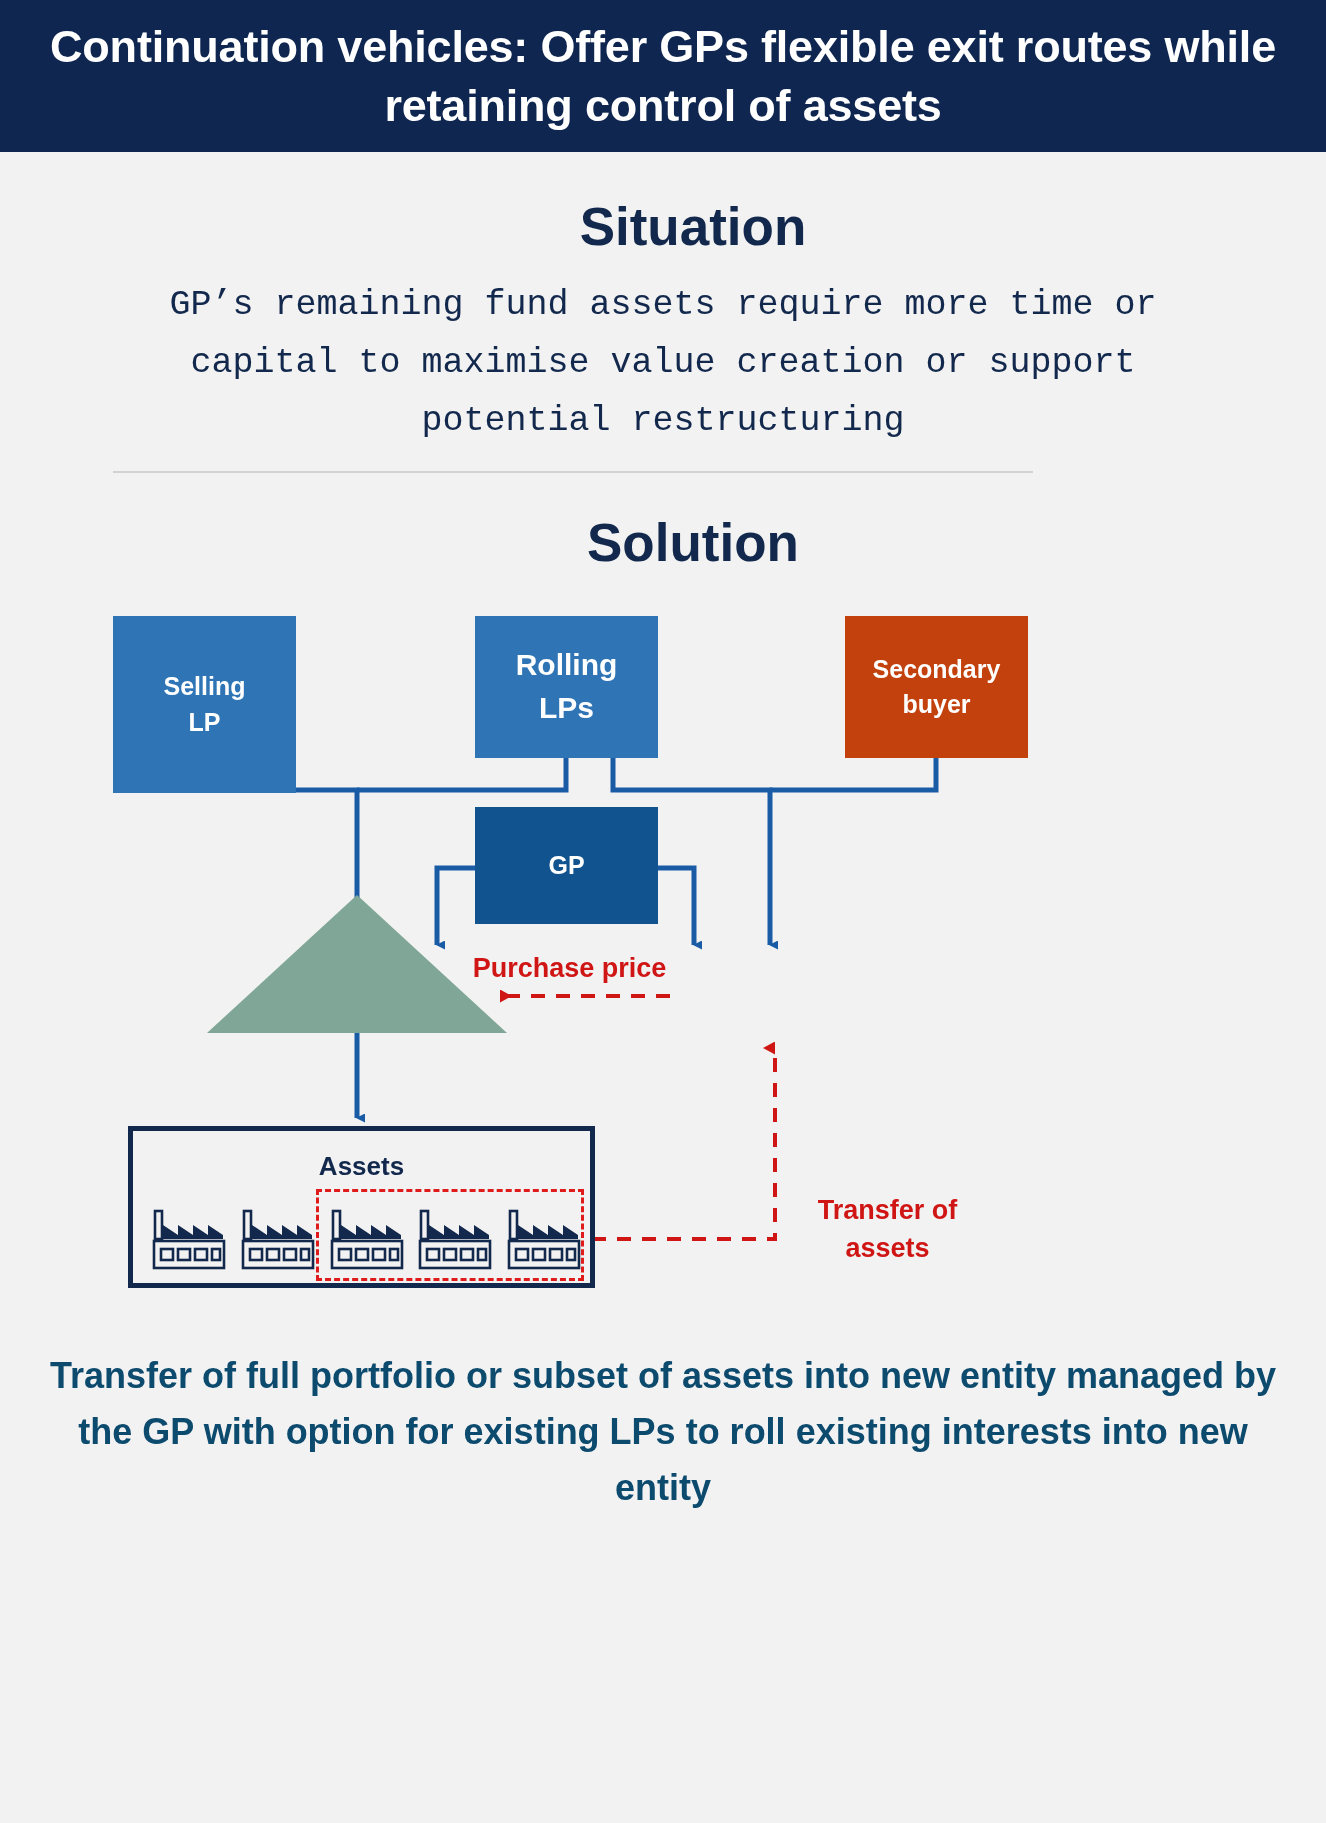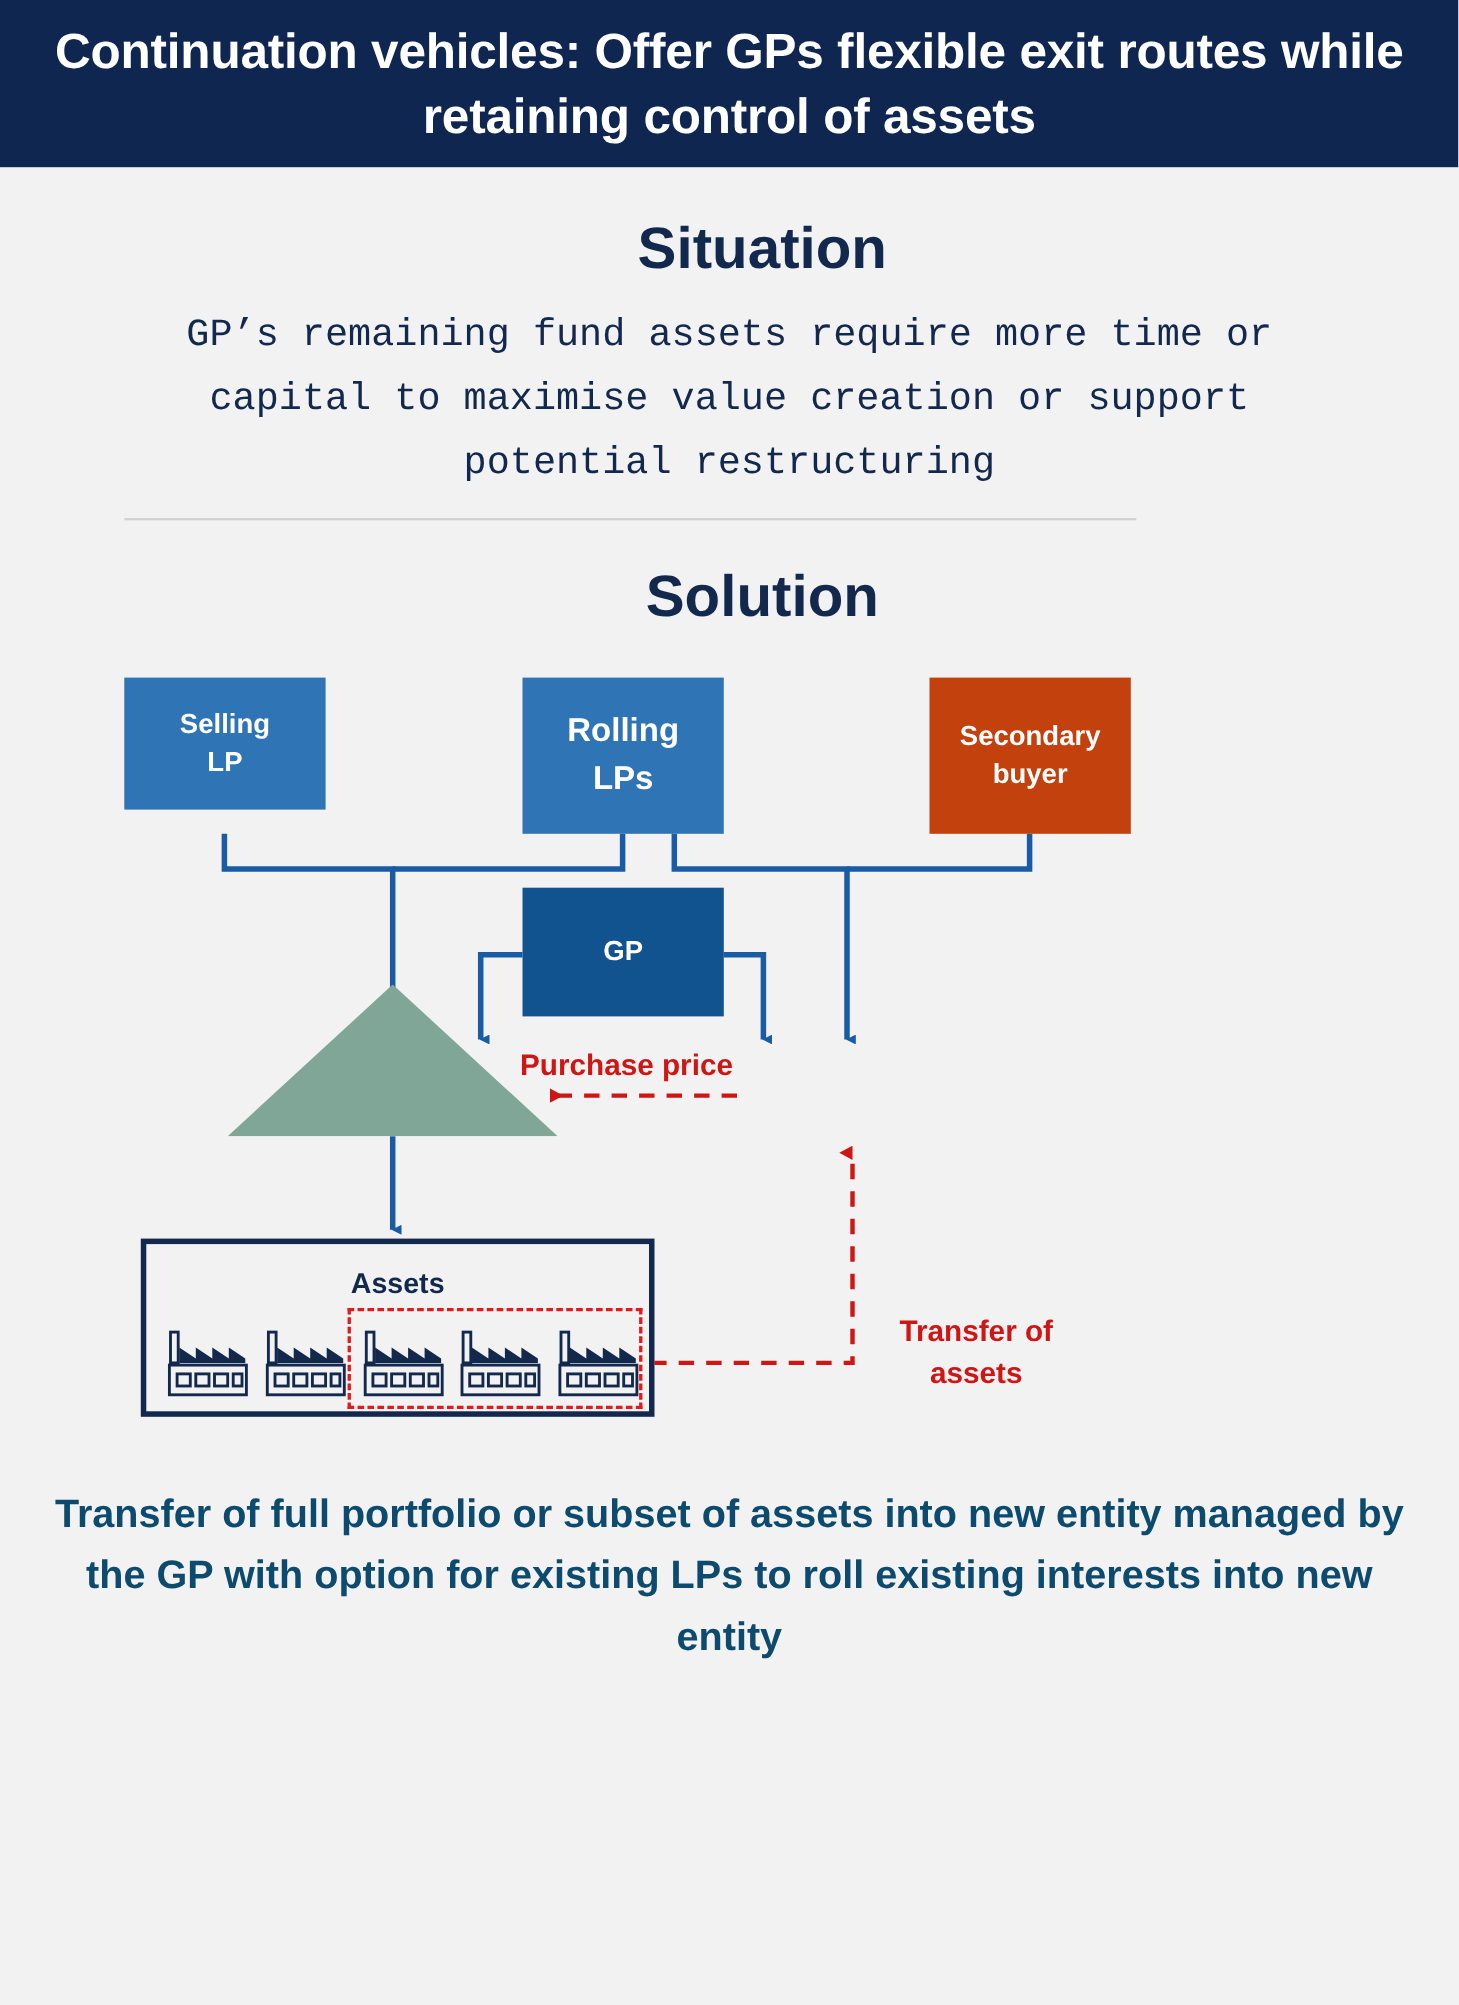--- a/index.html
+++ b/index.html
@@ -49,21 +49,21 @@
 
   .node-box {
     position: absolute;
     display: flex; flex-direction: column;
     align-items: center; justify-content: center;
     color: #ffffff; font-weight: bold; text-align: center;
     line-height: 1.42;
   }
   .node-box .ln { display: block; }
 
-  #box-selling-lp   { left: 113px; top: 616px; width: 183px; height: 120px; background: #2f75b5; font-size: 25px; }
+  #box-selling-lp   { left: 113px; top: 616px; width: 183px; height: 177px; background: #2f75b5; font-size: 25px; }
   #box-rolling-lps  { left: 475px; top: 616px; width: 183px; height: 142px; background: #2f75b5; font-size: 30px; }
   #box-secondary    { left: 845px; top: 616px; width: 183px; height: 142px; background: #c2410c; font-size: 25px; }
   #box-gp           { left: 475px; top: 807px; width: 183px; height: 117px; background: #11538f; font-size: 25px; }
 
   
   .triangle-wrap { position: absolute; }
   .triangle-wrap svg { display: block; }
   .triangle-label {
     position: absolute; width: 100%; text-align: center;
     color: #ffffff; font-weight: bold; font-size: 25px; line-height: 1.38;

